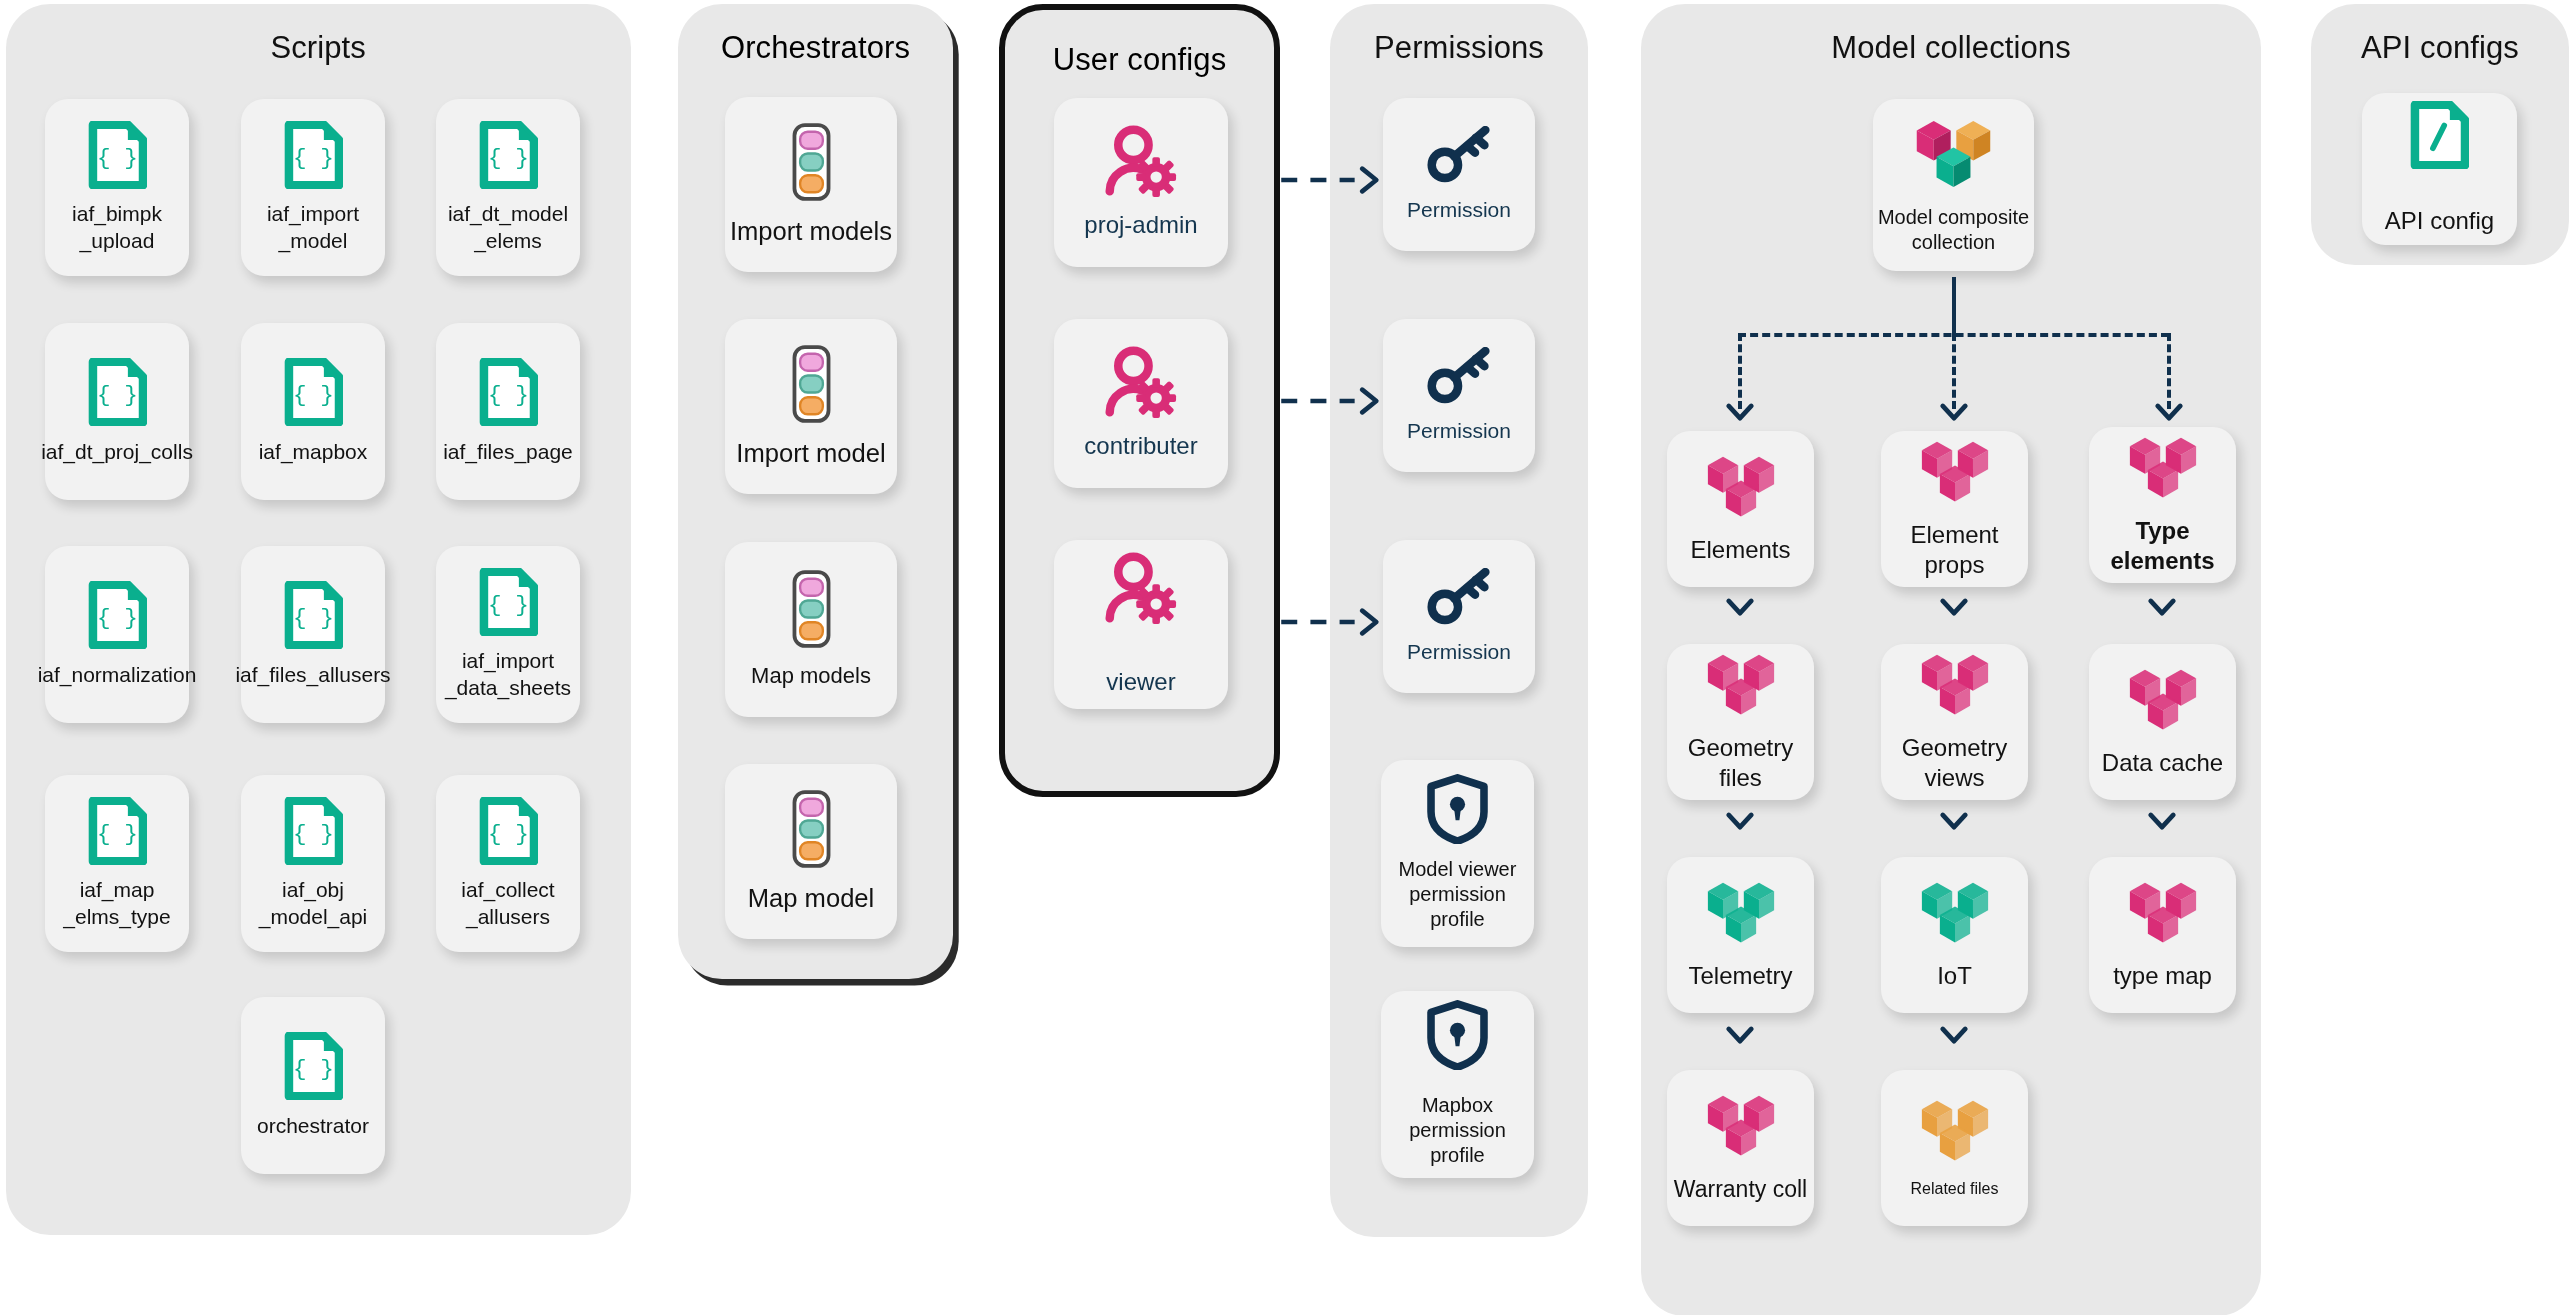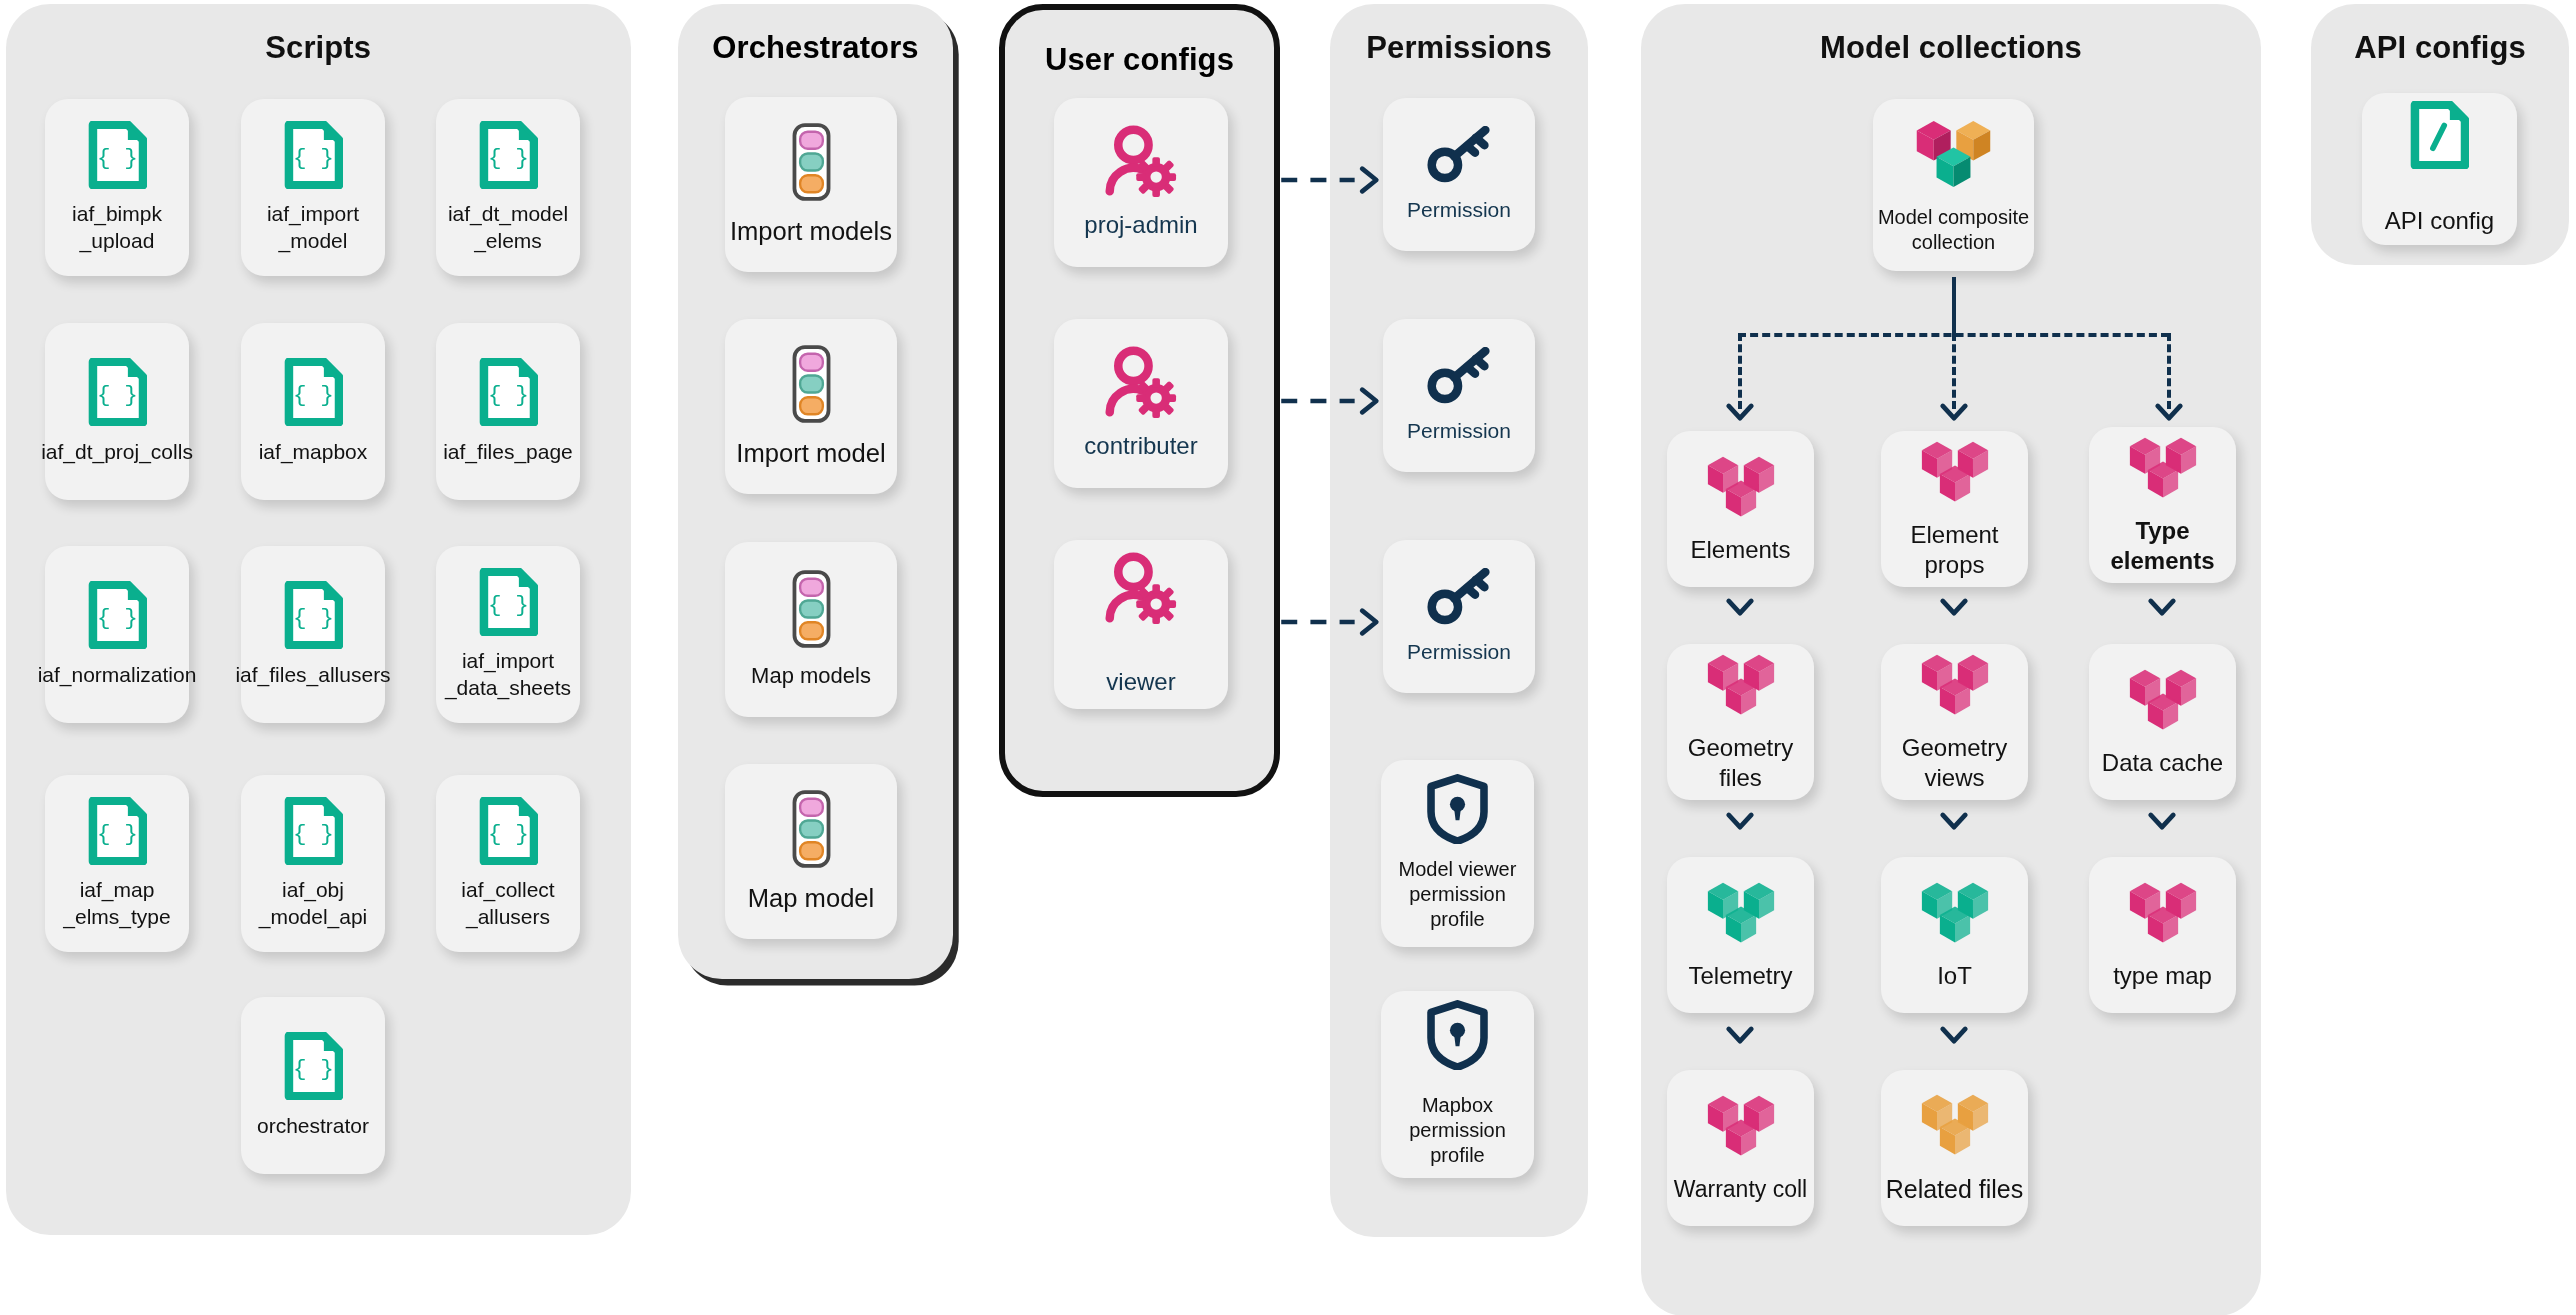--- a/index.html
+++ b/index.html
@@ -10,21 +10,21 @@
   }
   .panel{
     position:absolute;
     background:#e8e8e8;
     border-radius:44px;
   }
   .panel.shadowed{ box-shadow:5.7px 6.6px 0 0 rgba(25,25,25,.92); }
   .panel-title{
     position:absolute;left:0;right:0;top:26.5px;
     text-align:center;
-    font-size:31px;font-weight:700;color:#111111;
+    font-size:31px;font-weight:400;color:#111111;
     letter-spacing:0.1px;
   }
   .panel-title.navy{ color:#000000; }
 
   
   .card{
     position:absolute;
     background:#f2f2f2;
     border-radius:23px;
     box-shadow:4.7px 6.6px 10.4px rgba(0,0,0,.14);
@@ -618,21 +618,21 @@
           <path d="M36 13l-16 9v20l16-9z" opacity=".72"></path>
           <path d="M58 4l16 9-16 9-16-9z" opacity=".88"></path>
           <path d="M42 13l16 9v20l-16-9z"></path>
           <path d="M74 13l-16 9v20l16-9z" opacity=".72"></path>
           <path d="M39 29l16 9-16 9-16-9z" opacity=".88"></path>
           <path d="M23 38l16 9v20l-16-9z"></path>
           <path d="M55 38l-16 9v20l16-9z" opacity=".72"></path>
         </g>
       </svg>
   </span>
-  <span class="lbl" style="font-size:25px;">Related files</span>
+  <span class="lbl" style="font-size:16px;">Related files</span>
 </div>
 
 <div class="card" style="left:2089px;top:427px;width:147px;height:156px;font-weight:bold;">
   <span class="ico">
     <svg width="74" height="70" viewBox="0 0 78 74">
         <g fill="#d92d77">
           <path d="M20 4l16 9-16 9-16-9z" opacity=".88"></path>
           <path d="M4 13l16 9v20L4 33z"></path>
           <path d="M36 13l-16 9v20l16-9z" opacity=".72"></path>
           <path d="M58 4l16 9-16 9-16-9z" opacity=".88"></path>

